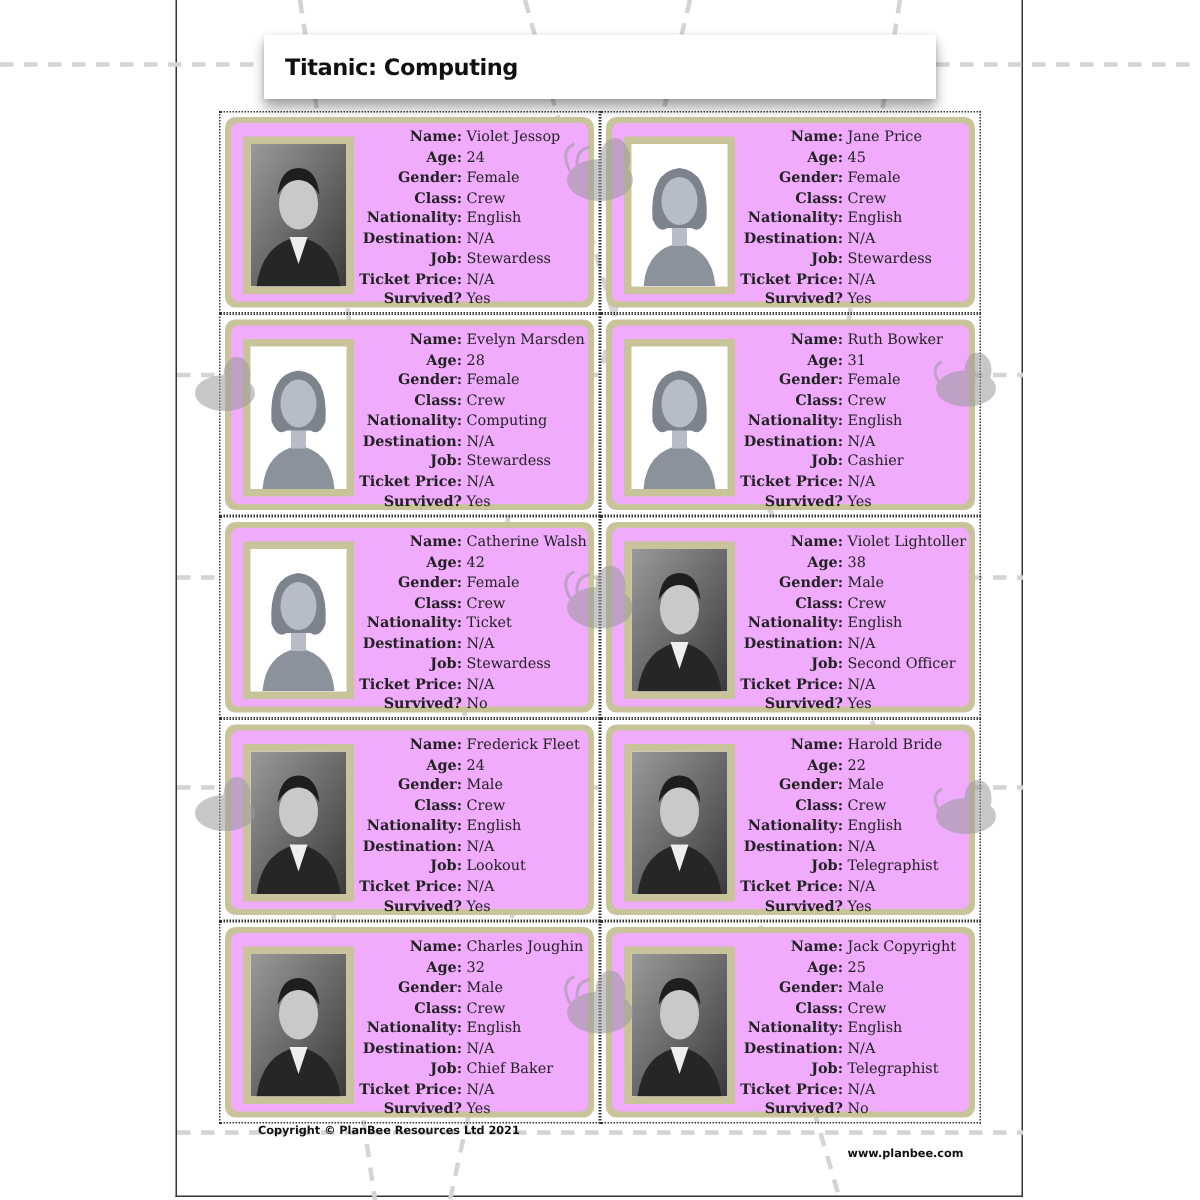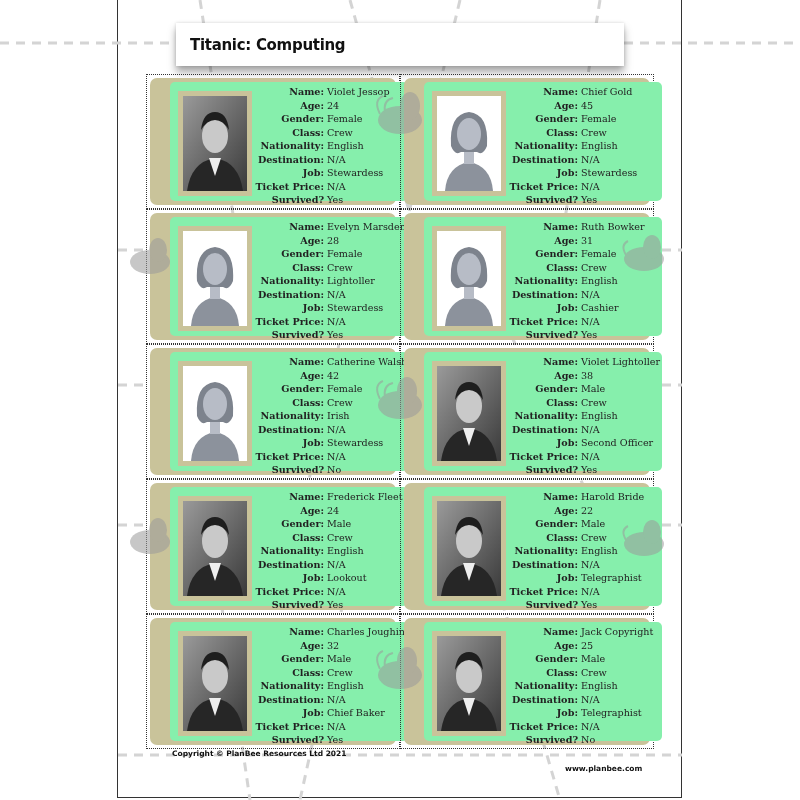--- a/index.html
+++ b/index.html
@@ -20,22 +20,22 @@
     .card-cell {
       position: absolute; width: 254px; height: 135px; box-sizing: border-box;
       border: 1px dotted #333;
     }
     .card {
       position: absolute; left: 3px; top: 3px; right: 3px; bottom: 3px;
       background: #c9c39a; border-radius: 7px; padding: 4px;
       box-sizing: border-box;
     }
     .card-inner {
-      width: 100%; height: 100%; background: #86efac; border-radius: 5px;
-      position: relative; box-sizing: border-box; margin-left: 16px;
+      width: 100%; height: 100%; background: #f0abfc; border-radius: 5px;
+      position: relative; box-sizing: border-box;
     }
     .photo-frame {
       position: absolute; left: 8px; top: 9px; width: 74px; height: 105px;
       background: #c9c39a; padding: 5px; box-sizing: border-box;
     }
     .photo { width: 100%; height: 100%; background: #fff; position: relative; overflow: hidden; }
     .photo svg { width: 100%; height: 100%; display: block; }
     .fields { position: absolute; left: 84px; top: 3px; right: 2px; font-size: 9.6px; line-height: 13.5px; color: #222; }
     .row { display: flex; white-space: nowrap; }
     .lbl { width: 70px; text-align: right; font-weight: bold; padding-right: 3px; flex: none; }
@@ -148,21 +148,21 @@
                 <path d="M8 95 Q10 70 32 66 Q54 70 56 95 Z" fill="#8c929c"></path>
                 <rect x="27" y="52" width="10" height="16" fill="#b7bcc6"></rect>
                 <path d="M14 50 Q12 18 32 16 Q52 18 50 50 Q46 60 40 56 L24 56 Q18 60 14 50 Z" fill="#7d838d"></path>
                 <ellipse cx="32" cy="38" rx="12" ry="16" fill="#b7bcc6"></ellipse>
               </svg>
             </div>
         </div>
         <div class="fields">
             <div class="row">
               <span class="lbl">Name:</span>
-              <span class="val">Chief Gold</span>
+              <span class="val">Jane Price</span>
             </div>
             <div class="row">
               <span class="lbl">Age:</span>
               <span class="val">45</span>
             </div>
             <div class="row">
               <span class="lbl">Gender:</span>
               <span class="val">Female</span>
             </div>
             <div class="row">
@@ -219,21 +219,21 @@
             <div class="row">
               <span class="lbl">Gender:</span>
               <span class="val">Female</span>
             </div>
             <div class="row">
               <span class="lbl">Class:</span>
               <span class="val">Crew</span>
             </div>
             <div class="row">
               <span class="lbl">Nationality:</span>
-              <span class="val">Lightoller</span>
+              <span class="val">Computing</span>
             </div>
             <div class="row">
               <span class="lbl">Destination:</span>
               <span class="val">N/A</span>
             </div>
             <div class="row">
               <span class="lbl">Job:</span>
               <span class="val">Stewardess</span>
             </div>
             <div class="row">
@@ -329,21 +329,21 @@
             <div class="row">
               <span class="lbl">Gender:</span>
               <span class="val">Female</span>
             </div>
             <div class="row">
               <span class="lbl">Class:</span>
               <span class="val">Crew</span>
             </div>
             <div class="row">
               <span class="lbl">Nationality:</span>
-              <span class="val">Irish</span>
+              <span class="val">Ticket</span>
             </div>
             <div class="row">
               <span class="lbl">Destination:</span>
               <span class="val">N/A</span>
             </div>
             <div class="row">
               <span class="lbl">Job:</span>
               <span class="val">Stewardess</span>
             </div>
             <div class="row">

